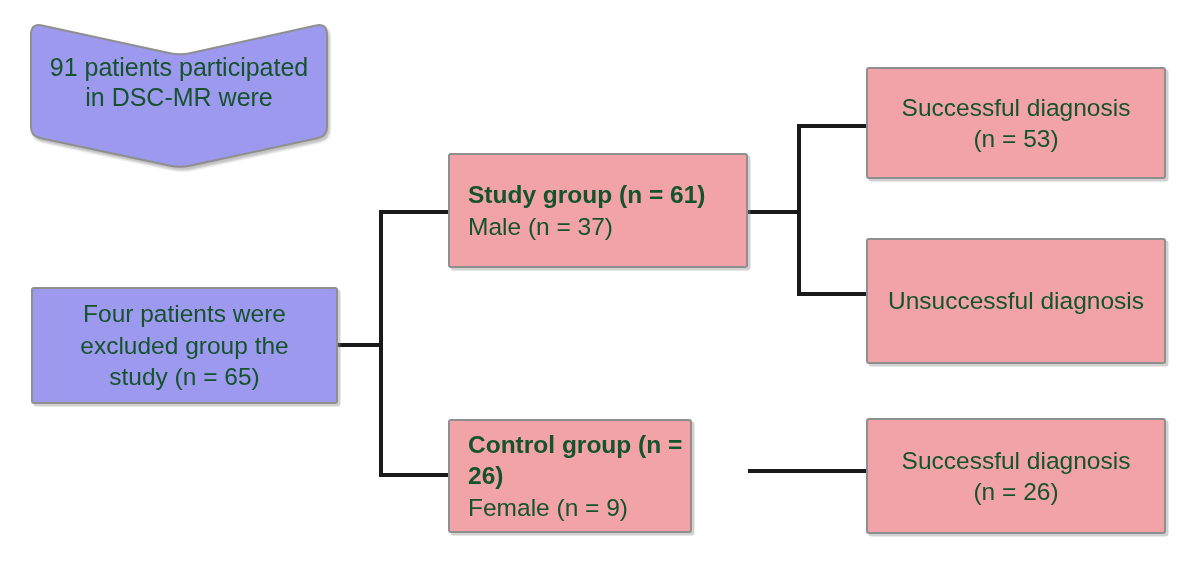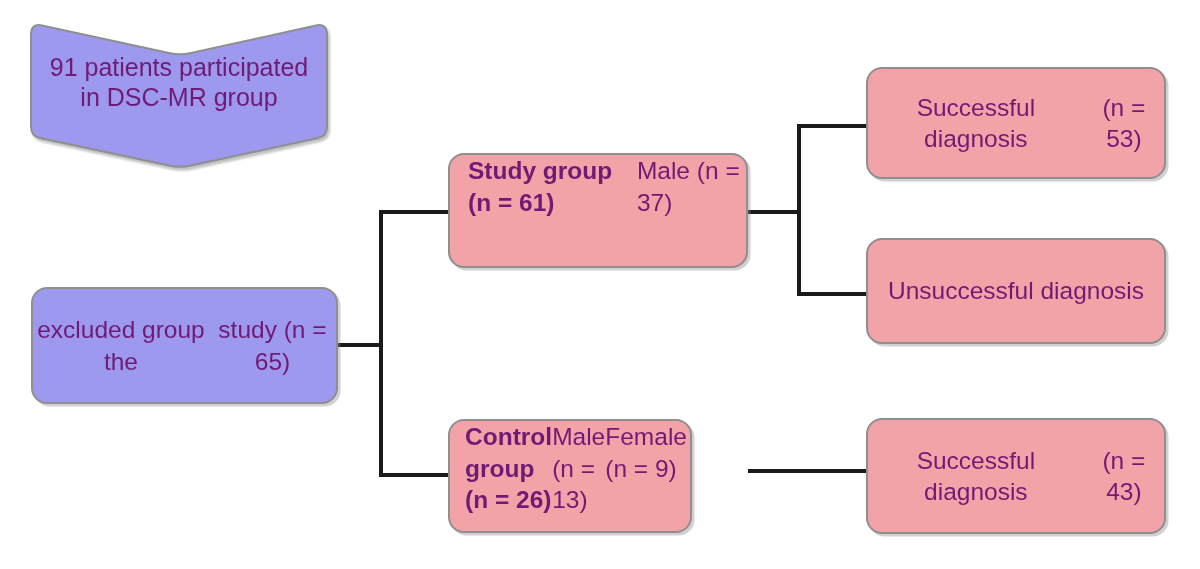--- a/index.html
+++ b/index.html
@@ -7,21 +7,21 @@
     padding: 0;
     background: #ffffff;
     font-family: "Liberation Sans", "DejaVu Sans", sans-serif;
   }
   .canvas {
     position: relative;
     width: 1200px;
     height: 569px;
     background: #ffffff;
     overflow: hidden;
-    color: #701a75;
+    color: #14532d;
     text-decoration: underline;
   }
   .layer {
     position: absolute;
     left: 0; top: 0;
     width: 1200px; height: 569px;
   }
   .conn {
     stroke: var(--connector, #1a1a1a);
     stroke-width: 4;
@@ -31,38 +31,38 @@
     fill: var(--purple-fill, #9d99ee);
     stroke: var(--box-border, #8f8f8f);
     stroke-width: 2;
     stroke-linejoin: round;
     filter: drop-shadow(2px 3px 1px rgba(120,120,120,0.45));
   }
   .box {
     position: absolute;
     box-sizing: border-box;
     border: 2px solid var(--box-border, #8f8f8f);
-    border-radius: 16px;
+    border-radius: 3px;
     display: flex;
-    flex-direction: row;
+    flex-direction: column;
     justify-content: center;
     font-size: 24.5px;
     line-height: 31.5px;
     box-shadow: 2.5px 2.5px 0 rgba(140,140,140,0.4);
   }
   .purple { background: var(--purple-fill, #9d99ee); }
   .pink   { background: var(--pink-fill, #f2a3a7); }
   .centered { align-items: center; text-align: center; }
   .leftish  { align-items: flex-start; text-align: left; padding-left: 18px; padding-right: 6px; }
   .bold { font-weight: bold; }
 
   #box-excluded        { left: 31px;  top: 287px; width: 307px; height: 117px; }
   #box-study           { left: 448px; top: 153px; width: 300px; height: 115px; }
   #box-successful      { left: 866px; top: 67px;  width: 300px; height: 112px; }
-  #box-unsuccessful    { left: 866px; top: 238px; width: 300px; height: 106px; gap: 14px; }
+  #box-unsuccessful    { left: 866px; top: 238px; width: 300px; height: 126px; gap: 14px; }
   #box-control         { left: 448px; top: 419px; width: 244px; height: 114px; }
   #box-control-success { left: 866px; top: 418px; width: 300px; height: 116px; }
 
   .chevron-text {
     position: absolute;
     left: 30px; top: 52px;
     width: 298px;
     text-align: center;
     font-size: 25px;
     line-height: 30px;
@@ -95,46 +95,46 @@
     <line class="conn" x1="381" y1="475" x2="450" y2="475"></line>
     <line class="conn" x1="746" y1="212" x2="801" y2="212"></line>
     <line class="conn" x1="799" y1="124" x2="799" y2="296"></line>
     <line class="conn" x1="799" y1="126" x2="868" y2="126"></line>
     <line class="conn" x1="799" y1="294" x2="868" y2="294"></line>
     <line class="conn" x1="748" y1="471" x2="868" y2="471"></line>
   </svg>
 
   <div class="chevron-text">
     <div>91 patients participated</div>
-    <div>in DSC-MR group</div>
+    <div>in DSC-MR were</div>
   </div>
 
   <div id="box-excluded" class="box purple centered">
+    <div>Four patients were</div>
     <div>excluded group the</div>
     <div>study (n = 65)</div>
   </div>
 
   <div id="box-study" class="box pink leftish">
     <div class="bold">Study group (n = 61)</div>
     <div>Male (n = 37)</div>
   </div>
 
   <div id="box-successful" class="box pink centered">
     <div>Successful diagnosis</div>
     <div>(n = 53)</div>
   </div>
 
   <div id="box-unsuccessful" class="box pink centered">
     <div>Unsuccessful diagnosis</div>
   </div>
 
   <div id="box-control" class="box pink leftish">
     <div class="bold">Control group (n = 26)</div>
-    <div>Male (n = 13)</div>
     <div>Female (n = 9)</div>
   </div>
 
   <div id="box-control-success" class="box pink centered">
     <div>Successful diagnosis</div>
-    <div>(n = 43)</div>
+    <div>(n = 26)</div>
   </div>
 
 </div>
 
 </body></html>

